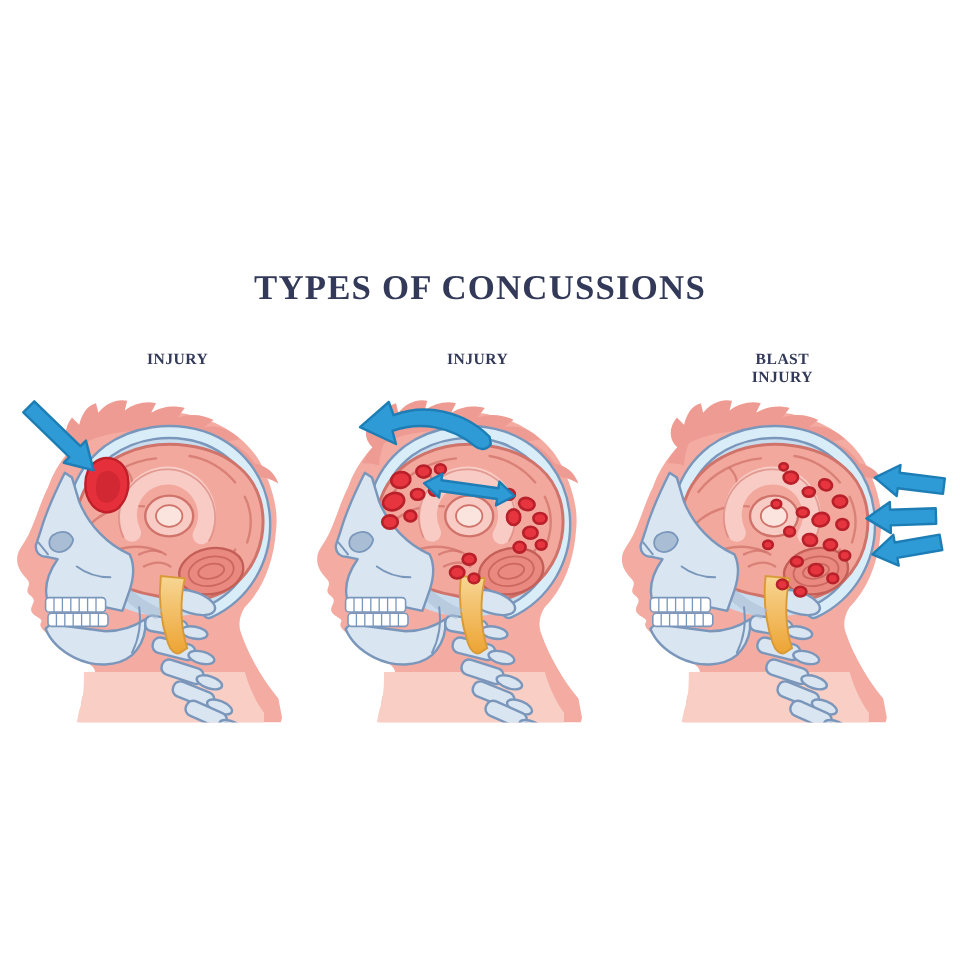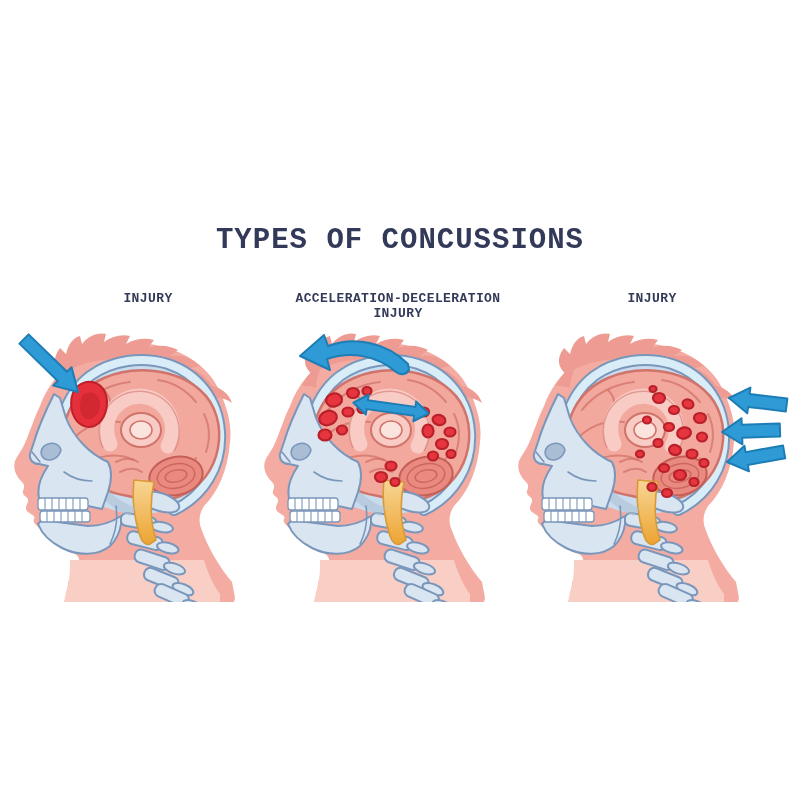--- a/index.html
+++ b/index.html
@@ -1,18 +1,18 @@
 <!DOCTYPE html>
 <html style="--background: #FFFFFF; --navy: #333A59; --skin: #F3ABA2; --skin-light: #F9CEC4; --hair: #EE9C93; --skull-fill: #D9E5F1; --skull-fill2: #C9DCEE; --skull-line: #7A97BB; --skull-shadow: #A9BED4; --rim: #D9EDF8; --brain: #F3A89E; --brain-line: #D0736A; --brain-light: #F8CCC5; --brain-lighter: #FBE4DD; --cerebellum: #E9897F; --cerebellum-line: #C45F58; --stem-top: #F7D694; --stem-bottom: #EDA433; --stem-line: #D89A37; --arrow: #2E9AD6; --arrow-line: #1D7DB5; --spot: #E6353E; --spot-ring: #B8202A; --impact: #E5303C; --impact-dark: #BF1F29;"><head>
 <meta charset="utf-8">
 <style>
   html,body{margin:0;padding:0;background:#fff;}
   #canvas{
     position:relative;width:800px;height:800px;background:var(--background,#fff);
-    overflow:hidden;font-family:Liberation Mono, monospace;
+    overflow:hidden;font-family:Liberation Serif, serif;
   }
   #main-title{
     position:absolute;top:224px;left:0;width:800px;text-align:center;
     font-size:29px;font-weight:700;letter-spacing:1px;color:var(--navy,#333A59);
   }
   .panel{position:absolute;top:291px;width:280px;}
   #panel-1{left:8px;}
   #panel-2{left:258px;}
   #panel-3{left:512px;}
   .panel-label{
@@ -155,21 +155,20 @@
       <g>
         <path class="contusion" d="M70,56 C80,48 92,52 97,62 C101,72 99,85 91,93 C84,99 75,98 69,91 C61,82 61,64 70,56 Z"></path>
         <path class="contusion-core" d="M76,64 C84,60 90,64 92,72 C93,80 89,87 82,89 C76,90 72,85 72,78 C72,71 73,67 76,64 Z"></path>
       </g>
       <polygon class="arrow" points="20.6,4.4 59,41.8 63.6,37.2 70,62 45.2,55.6 49.8,51 11.4,13.6"></polygon>
     </svg>
   </div>
 
   <div class="panel" id="panel-2">
     <div class="panel-label">
-      <div>ACCELERATION-DECELERATION</div>
       <div>INJURY</div>
     </div>
     <svg class="head" viewBox="0 0 280 272" width="280" height="272">
       <use href="#head-base"></use>
       <g>
         <ellipse class="spot" cx="76" cy="70" rx="8" ry="6.5" transform="rotate(-10 76 70)"></ellipse>
         <ellipse class="spot" cx="95" cy="63" rx="6" ry="5"></ellipse>
         <ellipse class="spot" cx="109" cy="61" rx="4.5" ry="4"></ellipse>
         <ellipse class="spot" cx="70" cy="88" rx="9" ry="7" transform="rotate(-20 70 88)"></ellipse>
         <ellipse class="spot" cx="90" cy="82" rx="5.5" ry="4.5"></ellipse>
@@ -191,20 +190,21 @@
         <ellipse class="spot" cx="123" cy="147" rx="6" ry="5"></ellipse>
         <ellipse class="spot" cx="137" cy="152" rx="4.5" ry="4"></ellipse>
       </g>
       <path class="arrow" d="M150,34 C128,12 96,6 70,16 L66,5 L42,26 L72,40 L69,29 C92,21 118,25 138,42 C143,46 149,44 151,40 Z"></path>
       <polygon class="arrow" transform="translate(133,78) rotate(8)" points="-38,0 -24,-10 -24,-4.5 24,-4.5 24,-10 38,0 24,10 24,4.5 -24,4.5 -24,10"></polygon>
     </svg>
   </div>
 
   <div class="panel" id="panel-3">
     <div class="panel-label">
+      <div>BLAST</div>
       <div>INJURY</div>
     </div>
     <svg class="head" viewBox="0 0 280 272" width="280" height="272">
       <use href="#head-base"></use>
       <g>
         <ellipse class="spot" cx="141" cy="59" rx="3.5" ry="3"></ellipse>
         <ellipse class="spot" cx="147" cy="68" rx="6" ry="5"></ellipse>
         <ellipse class="spot" cx="162" cy="80" rx="5" ry="4"></ellipse>
         <ellipse class="spot" cx="176" cy="74" rx="5.5" ry="4.5" transform="rotate(20 176 74)"></ellipse>
         <ellipse class="spot" cx="188" cy="88" rx="6" ry="5"></ellipse>

